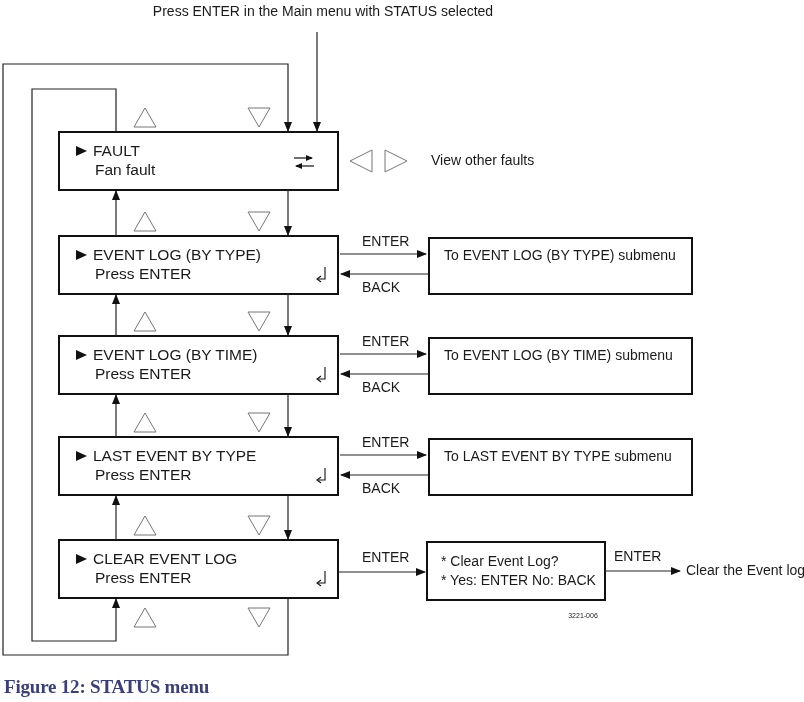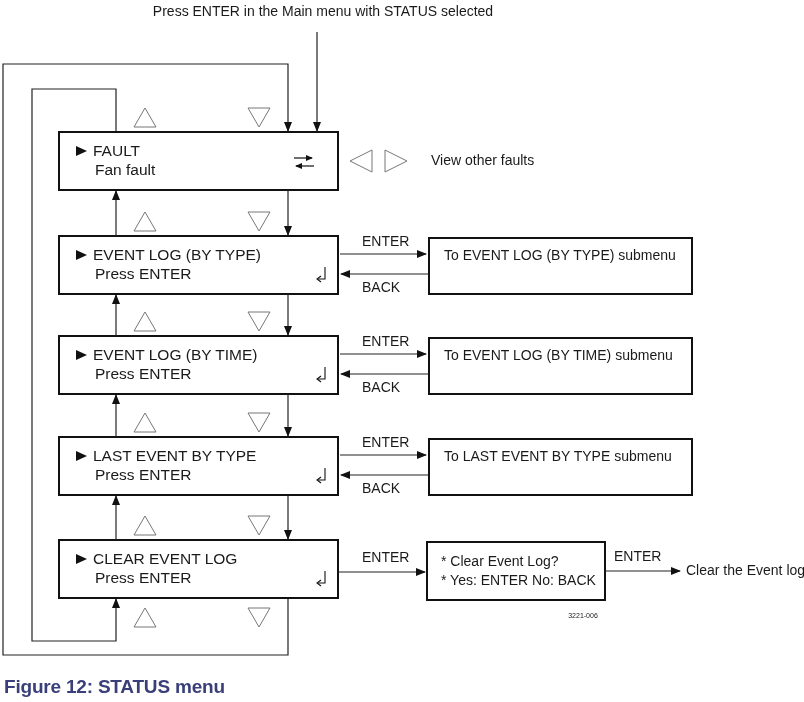--- a/index.html
+++ b/index.html
@@ -1,21 +1,21 @@
 <!DOCTYPE html>
 <html><head>
 <meta charset="utf-8">
 <style>
   html, body { margin: 0; padding: 0; background: #ffffff; }
   body { width: 804px; height: 702px; position: relative; overflow: hidden; font-family: "Liberation Sans", sans-serif; }
   #diagram { position: absolute; left: 0; top: 0; }
   .lbl { font-family: "Liberation Sans", sans-serif; fill: #1a1a1a; }
   .small { font-size: 14px; }
   .menu { font-size: 15.5px; }
-  .caption { position: absolute; left: 4px; top: 676px; font-family: Liberation Sans, sans-serif; font-weight: bold; font-size: 19px; color: #3a3f7a; letter-spacing: -0.2px; }
+  .caption { position: absolute; left: 4px; top: 676px; font-family: Liberation Serif, serif; font-weight: bold; font-size: 19px; color: #3a3f7a; letter-spacing: -0.2px; }
 </style>
 </head>
 <body>
 
 <svg id="diagram" width="804" height="702" viewBox="0 0 804 702" xmlns="http://www.w3.org/2000/svg">
   <defs>
     <marker id="ah" markerWidth="10" markerHeight="8" refX="9" refY="4" orient="auto" markerUnits="userSpaceOnUse">
       <path d="M0,0 L10,4 L0,8 Z" fill="#111"></path>
     </marker>
   </defs>

